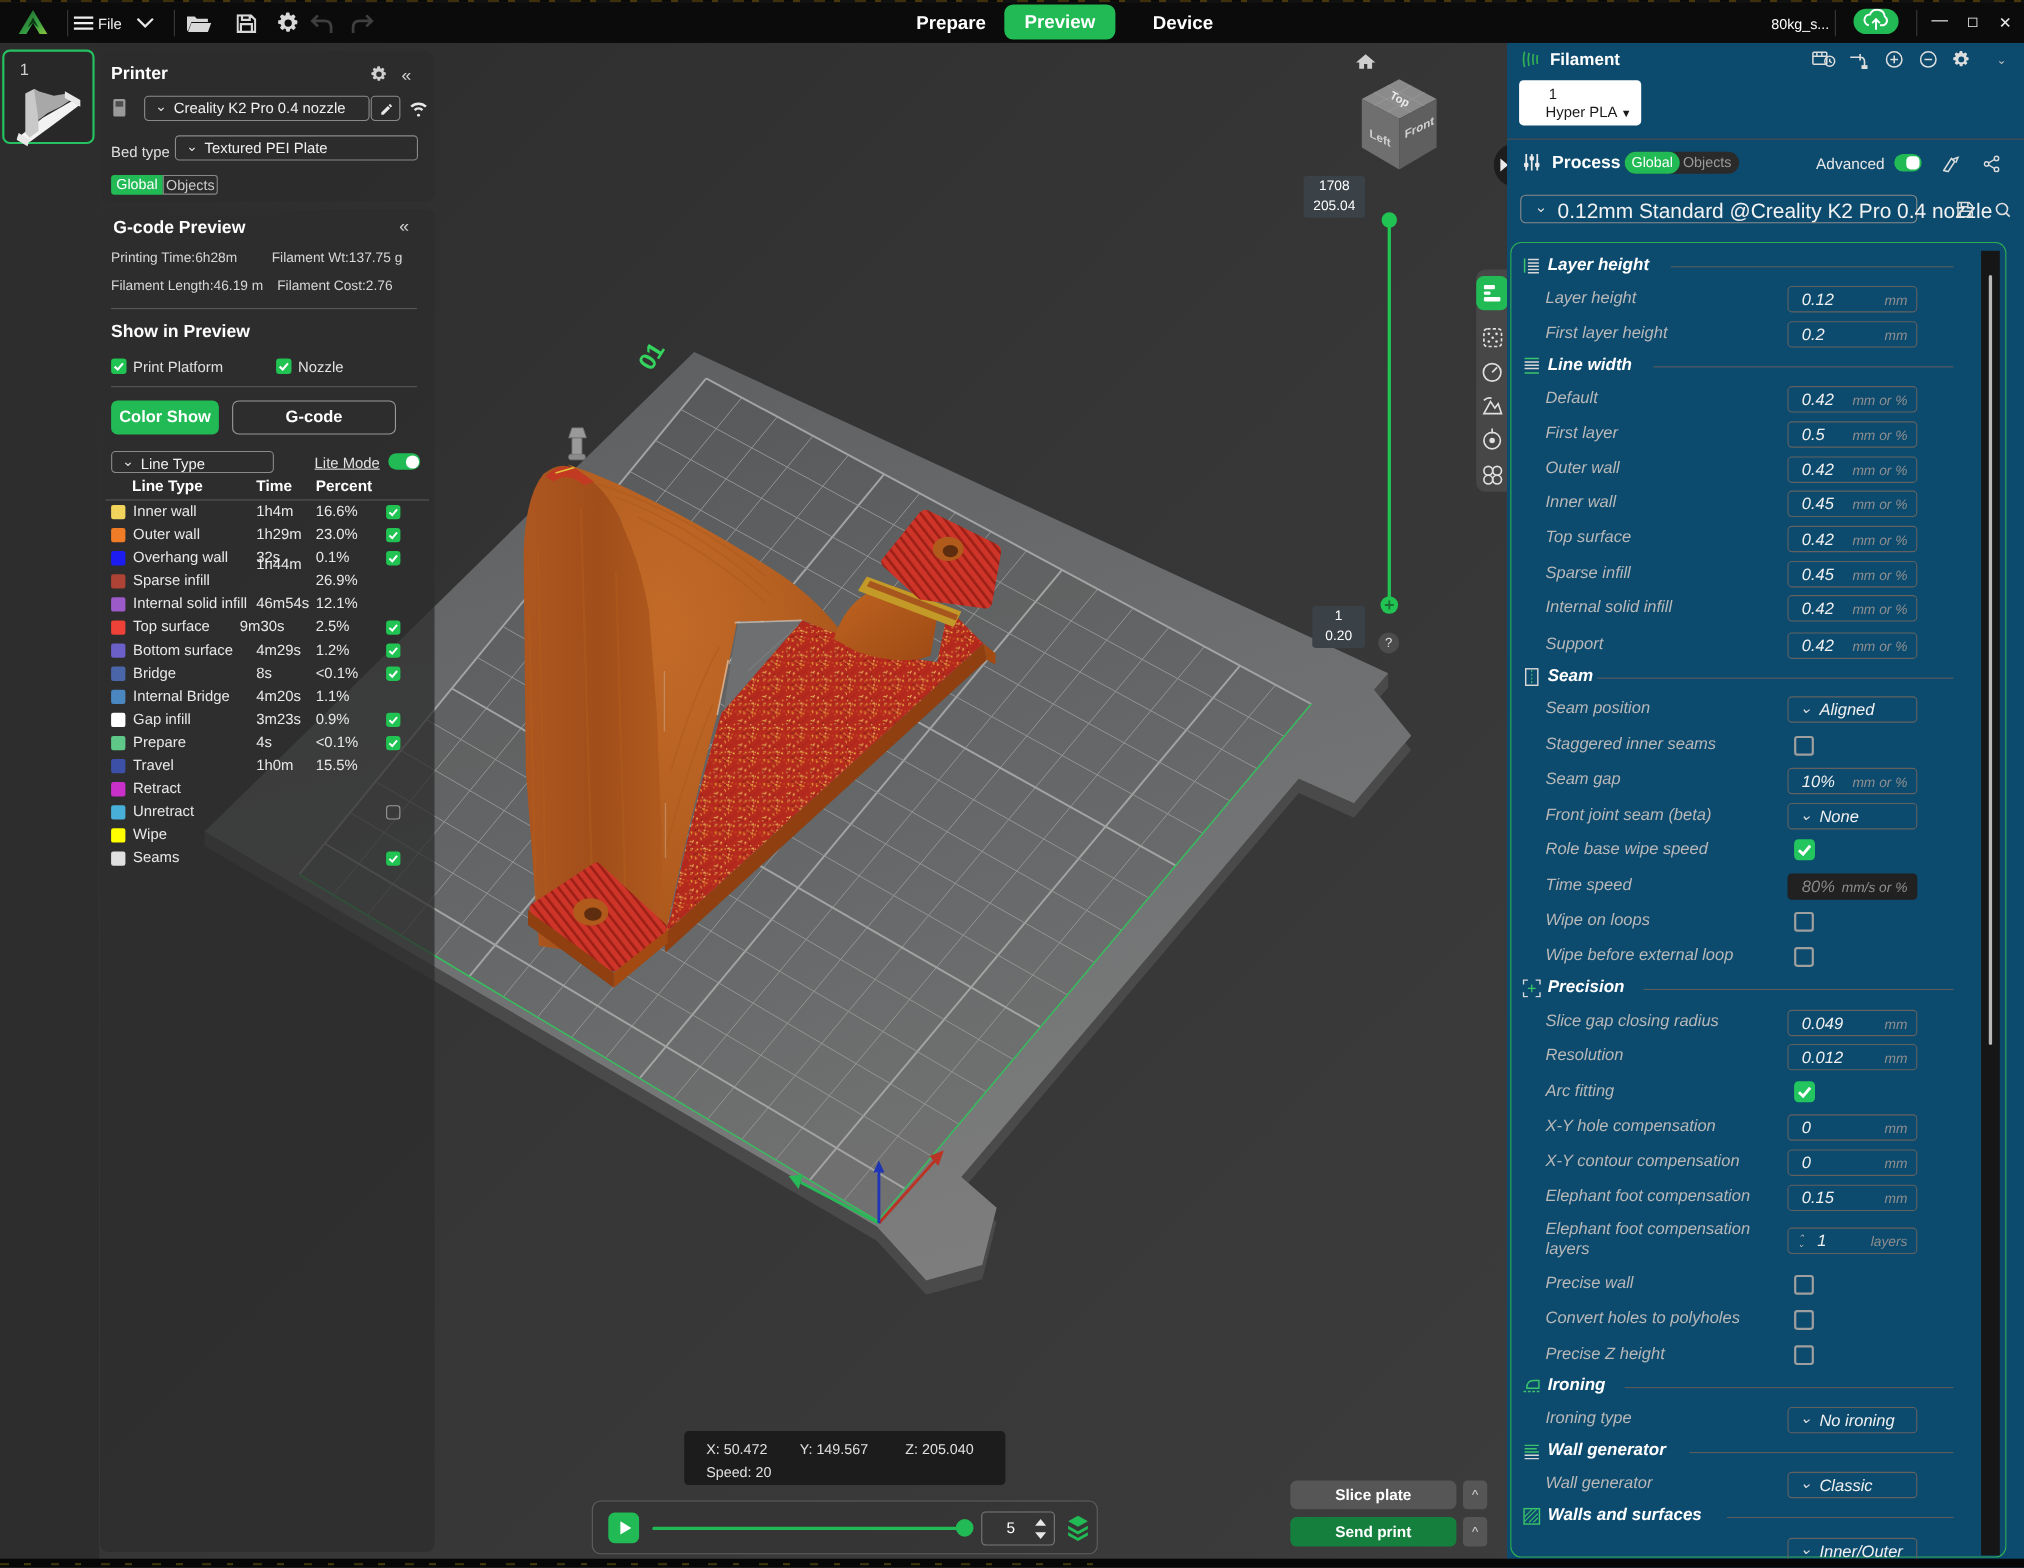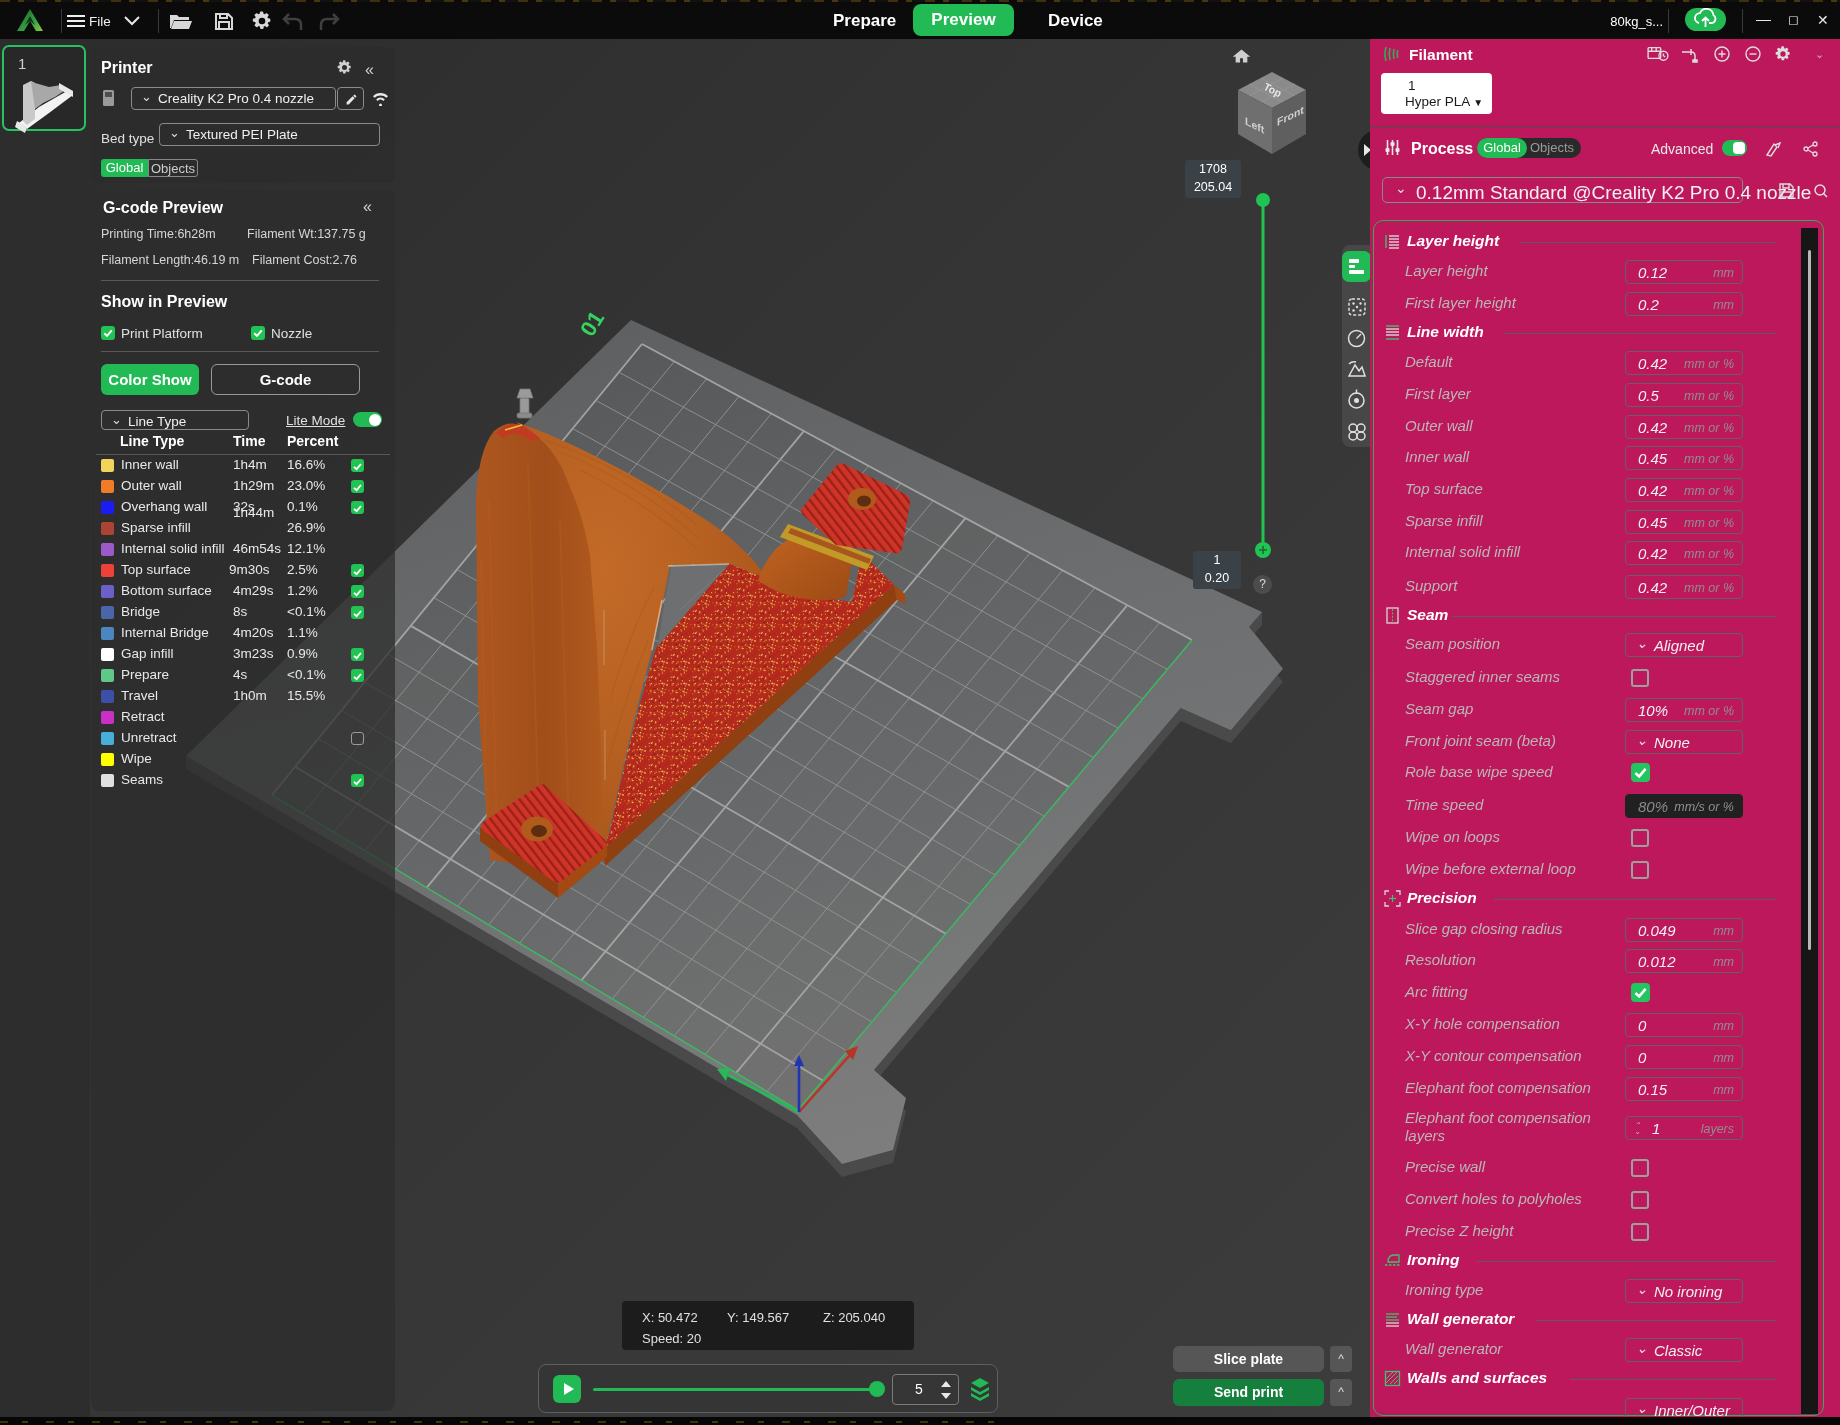--- a/index.html
+++ b/index.html
@@ -67,21 +67,21 @@
 #sendup { position:absolute; left:1330px; top:1379px; width:22px; height:27px; background:#565656; border-radius:4px;
   color:#ddd; font-size:12px; text-align:center; line-height:27px; }
 
 #vtools { position:absolute; left:1342px; top:245px; width:29px; height:202px; background:#474747; border-radius:8px 0 0 8px; }
 .vt { position:absolute; left:0; width:29px; height:31px; }
 .tipbox { position:absolute; background:#3a4147; border-radius:3px; color:#fff; font-size:12.5px; text-align:center; }
 #qmark { position:absolute; left:1253px; top:575px; width:19px; height:19px; background:#4c4c4c; border-radius:50%;
   color:#ddd; font-size:12px; text-align:center; line-height:19px; }
 #collapse { position:absolute; left:1358px; top:130px; width:40px; height:40px; background:#1d1d1d; border-radius:50%; }
 
-#rightpanel { position:absolute; left:1370px; top:39px; width:470px; height:1386px; background:#be185d; }
+#rightpanel { position:absolute; left:1370px; top:39px; width:470px; height:1386px; background:#0c4a6e; }
 #rprows { position:absolute; left:1370px; top:0; width:470px; height:1425px;font-style:italic; }
 #rptitle { position:absolute; left:39px; top:7px; color:#fff; font-size:15.5px; font-weight:bold; }
 #whitecard { position:absolute; left:11px; top:34px; width:111px; height:41px; background:#fff; border-radius:4px; }
 #rpsep { position:absolute; left:0; top:87px; width:470px; height:1px; background:#4d4d4d; }
 #proctitle { position:absolute; left:41px; top:101px; color:#fff; font-size:16px; font-weight:bold; }
 #gopill { position:absolute; left:107px; top:99px; width:104px; height:20px; background:#2a2a2a; border-radius:10px; }
 #gopill .g { position:absolute; left:0; top:0; width:50px; height:20px; background:#21ba55; border-radius:10px;
   color:#fff; font-size:13px; text-align:center; line-height:20px; }
 #gopill .o { position:absolute; left:53px; top:0; color:#9a9a9a; font-size:13px; line-height:20px; }
 #advtxt { position:absolute; left:281px; top:102px; color:#e8e8e8; font-size:14px; }
@@ -409,21 +409,21 @@
 <div class="sw" style="left:101px;top:522.0px;background:#ad4335"></div>
 <div class="rlbl" style="left:121px;top:519.5px">Sparse infill</div>
 <div class="rlbl" style="left:233px;top:505px">1h44m</div>
 <div class="rlbl" style="left:287px;top:519.5px">26.9%</div>
 <div class="sw" style="left:101px;top:543.0px;background:#9c5ac8"></div>
 <div class="rlbl" style="left:121px;top:540.5px">Internal solid infill</div>
 <div class="rlbl" style="left:233px;top:540.5px">46m54s</div>
 <div class="rlbl" style="left:287px;top:540.5px">12.1%</div>
 <div class="sw" style="left:101px;top:564.0px;background:#ee4137"></div>
 <div class="rlbl" style="left:121px;top:561.5px">Top surface</div>
-<div class="rlbl" style="left:229px;top:561.5px">9m30s</div>
+<div class="rlbl" style="left:218px;top:561.5px">9m30s</div>
 <div class="rlbl" style="left:287px;top:561.5px">2.5%</div>
 <div class="gchk" style="left:351px;top:563.5px"><svg width="13" height="13" viewBox="0 0 13 13">
         <polyline points="3,6.8 5.6,9.2 10,4" fill="none" stroke="#fff" stroke-width="1.8"></polyline>
       </svg></div>
 <div class="sw" style="left:101px;top:585.0px;background:#6b5fc8"></div>
 <div class="rlbl" style="left:121px;top:582.5px">Bottom surface</div>
 <div class="rlbl" style="left:233px;top:582.5px">4m29s</div>
 <div class="rlbl" style="left:287px;top:582.5px">1.2%</div>
 <div class="gchk" style="left:351px;top:584.5px"><svg width="13" height="13" viewBox="0 0 13 13">
         <polyline points="3,6.8 5.6,9.2 10,4" fill="none" stroke="#fff" stroke-width="1.8"></polyline>

